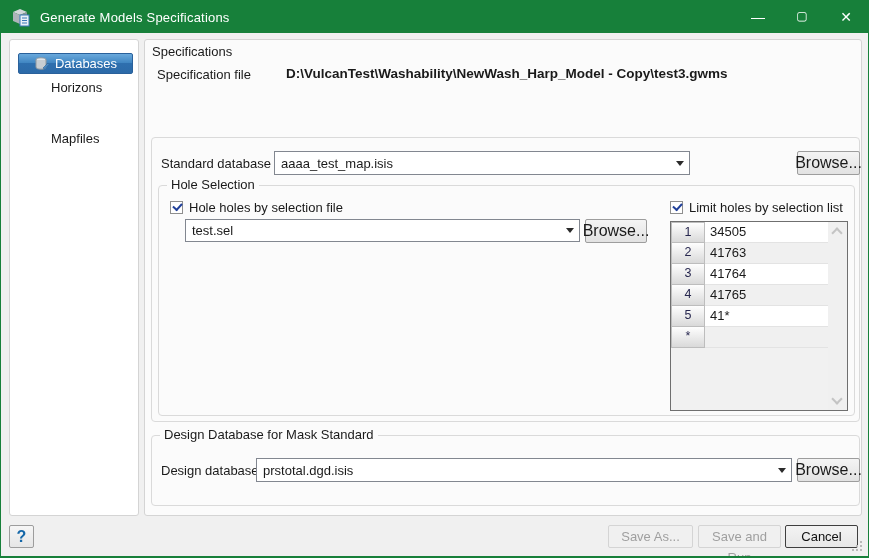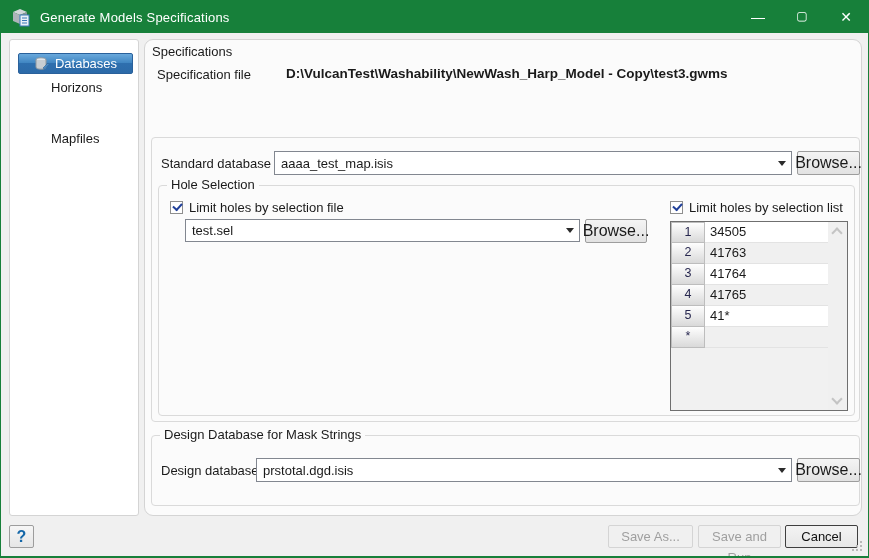--- a/index.html
+++ b/index.html
@@ -41,21 +41,21 @@
   .side-item.selected {
     background:linear-gradient(180deg,#6aa9dc 0%,#4187c3 45%,#2e6fae 50%,#2c6aa8 100%);
     color:#ffffff; border:1px solid #2a619b;
     display:flex; align-items:center; justify-content:center; gap:5px; padding-left:0;
   }
   .db-icon { width:16px; height:16px; flex:0 0 auto; }
 
   
   .main {
     position:absolute; left:143px; top:38px; width:718px; height:477px;
-    background:#fbfbfb; border:1px solid #d4d4d4; border-radius:9px;
+    background:#fbfbfb; border:1px solid #d4d4d4; border-radius:3px;
   }
   .lbl { position:absolute; white-space:nowrap; }
   .bold-path { font-weight:bold; font-size:13.5px; }
 
   .group {
     position:absolute; border:1px solid #dadada; border-radius:4px;
   }
   .group > .legend {
     position:absolute; top:-9px; left:8px; background:#fbfbfb; padding:0 4px; white-space:nowrap;
   }
@@ -189,36 +189,36 @@
   <div class="main">
 
     <span class="lbl" style="left:7px; top:4px;">Specifications</span>
 
     <span class="lbl" style="left:12px; top:27px;">Specification file</span>
     <span class="lbl bold-path" style="left:129px; top:26px;padding-left:12px;">D:\VulcanTest\Washability\NewWash_Harp_Model - Copy\test3.gwms</span>
 
     <div class="group" style="left:6px; top:97px; width:709px; height:285px;">
 
       <span class="lbl" style="left:9px; top:18px;">Standard database</span>
-      <div class="combo" style="left:122px; top:13px; width:518px; height:24px;">
+      <div class="combo" style="left:122px; top:13px; width:416px; height:24px;">
         <span class="value">aaaa_test_map.isis</span>
         <span class="arrow-zone">
             <i class="tri-down"></i>
           </span>
       </div>
       <div class="btn" style="left:645px; top:13px; width:63px; height:24px;">
         <span>Browse...</span>
       </div>
 
       <div class="group" style="left:6px; top:47px; width:697px; height:231px;">
         <span class="legend">Hole Selection</span>
 
         <div class="checkbox-row" style="left:11px; top:14px;">
           <span class="checkbox checked"></span>
-          <span>Limit holes by selection file</span>
+          <span>Hole holes by selection file</span>
         </div>
 
         <div class="combo" style="left:26px; top:33px; width:395px; height:23px;">
           <span class="value">test.sel</span>
           <span class="arrow-zone">
               <i class="tri-down"></i>
             </span>
         </div>
         <div class="btn" style="left:426px; top:33px; width:62px; height:24px;">
           <span>Browse...</span>
@@ -258,21 +258,21 @@
           </div>
           <div class="sel-scroll">
             <span class="chev up"></span>
             <span class="chev down"></span>
           </div>
         </div>
       </div>
     </div>
 
     <div class="group" style="left:6px; top:395px; width:709px; height:71px;">
-      <span class="legend">Design Database for Mask Strings</span>
+      <span class="legend">Design Database for Mask Standard</span>
       <span class="lbl" style="left:9px; top:27px;">Design database</span>
       <div class="combo" style="left:104px; top:22px; width:536px; height:24px;">
         <span class="value">prstotal.dgd.isis</span>
         <span class="arrow-zone">
             <i class="tri-down"></i>
           </span>
       </div>
       <div class="btn" style="left:645px; top:22px; width:63px; height:24px;">
         <span>Browse...</span>
       </div>

